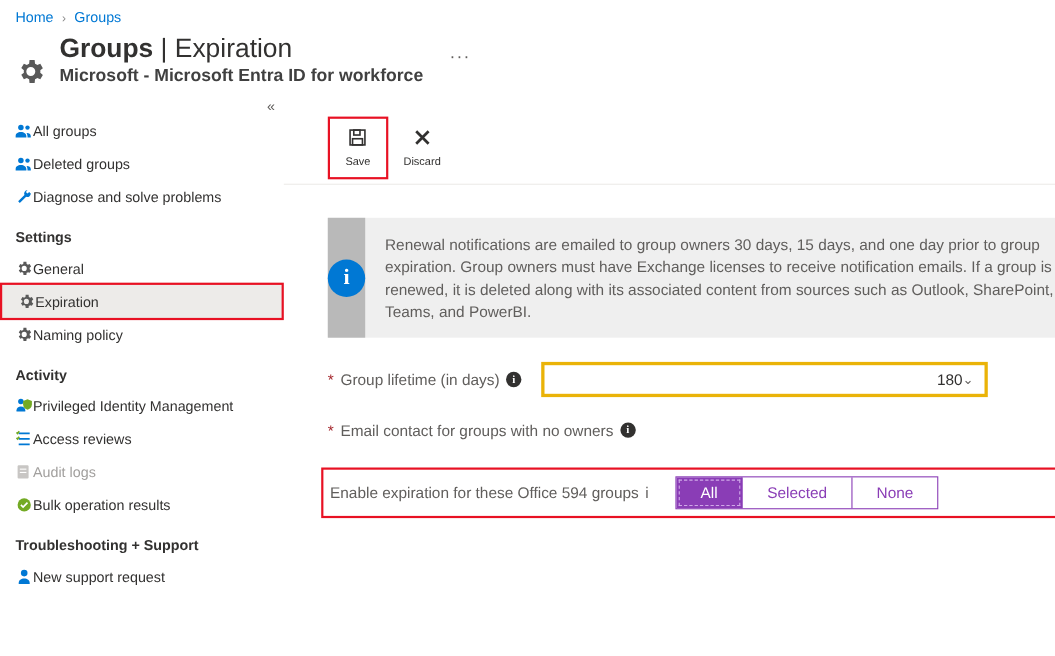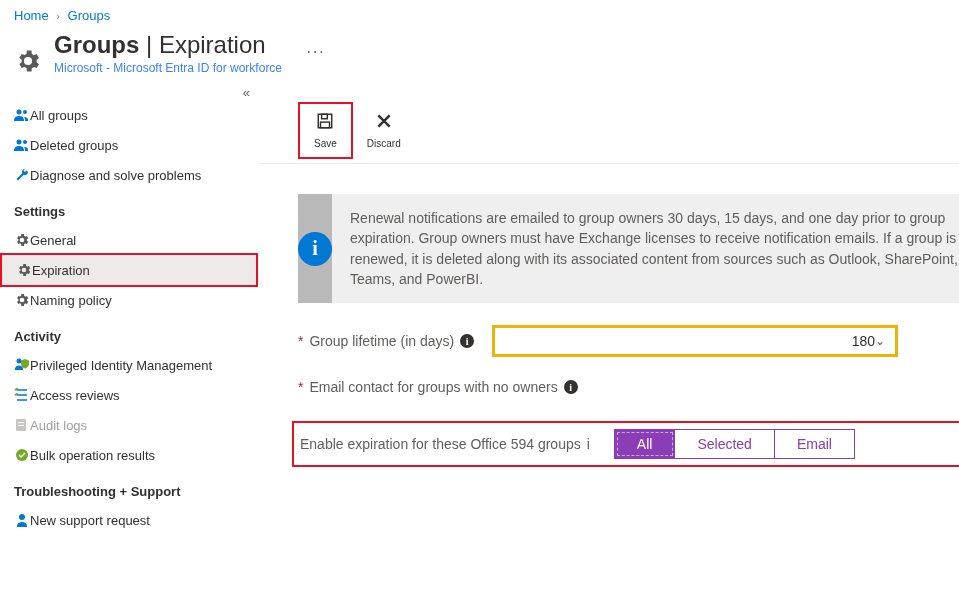--- a/index.html
+++ b/index.html
@@ -7,21 +7,21 @@
     a { text-decoration: none; }
     
     .breadcrumb { padding: 8px 16px 4px 14px; font-size: 13px; }
     .breadcrumb a { color: #0078d4; }
     .breadcrumb .sep { color: #888; margin: 0 4px; font-size: 11px; }
     
     .header { padding: 4px 16px 10px 14px; display: flex; align-items: flex-end; gap: 12px; }
     .header .gear-lg { width: 28px; height: 28px; margin-top: 6px; fill: #595959; }
     .header h1 { font-size: 24px; font-weight: 400; color: #323130; }
     .header h1 .bold { font-weight: 700; }
-    .header .sub { font-size: 12px; color: #3b82f6; margin-top: 2px; }
+    .header .sub { font-size: 16px; color: #404040; margin-top: 2px; font-weight: bold; }
     .header .dots { margin-left: 12px; color: #605e5c; font-size: 16px; letter-spacing: 1px; align-self: flex-start; margin-top: 12px; }
     
     .collapse-arrow { text-align: right; padding-right: 8px; color: #605e5c; font-size: 13px; width: 258px; }
     
     .layout { display: flex; }
     .sidebar { width: 258px; flex-shrink: 0; padding: 0 0 10px 0; }
     .content { flex: 1; padding: 0 16px 20px 40px; }
     
     .sidebar .nav-item { display: flex; align-items: center; padding: 7px 14px; cursor: pointer; color: #323130; font-size: 13px; }
     .sidebar .nav-item.active { background: #edebe9; border: 2px solid #e81123; margin: -2px 0; }
@@ -214,17 +214,17 @@
     </div>
 
     <div class="enable-row">
       <span class="label">
         <span>Enable expiration for these Office 594 groups</span>
         <span class="info-i">i</span>
       </span>
       <div class="seg">
         <div class="seg-btn active">All</div>
         <div class="seg-btn">Selected</div>
-        <div class="seg-btn">Email</div>
+        <div class="seg-btn">None</div>
       </div>
     </div>
   </div>
 </div>
 
 </body></html>

